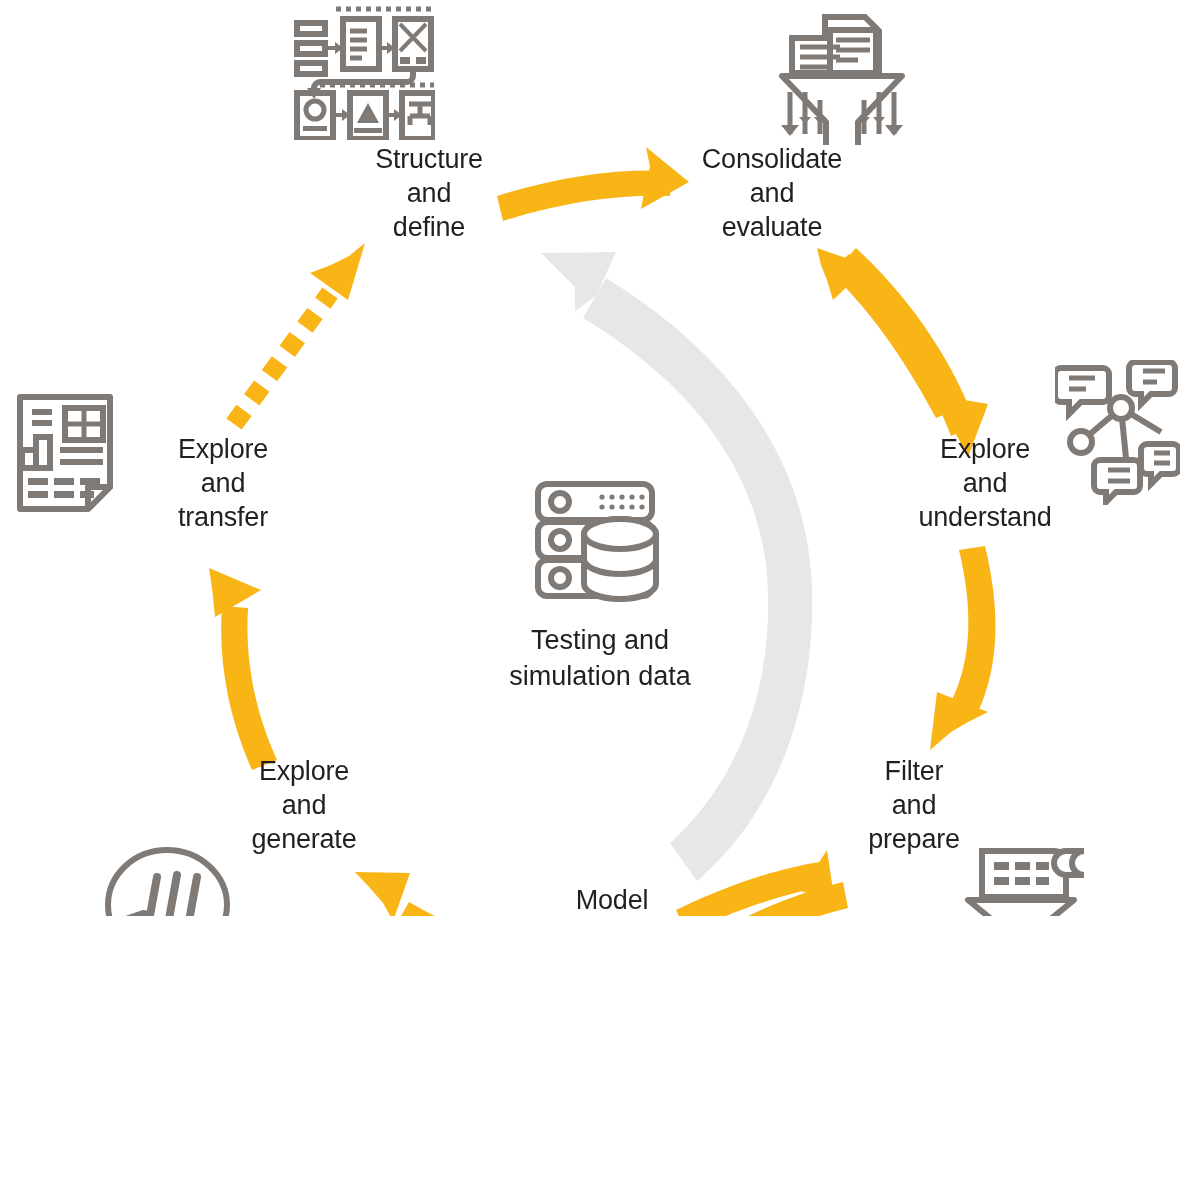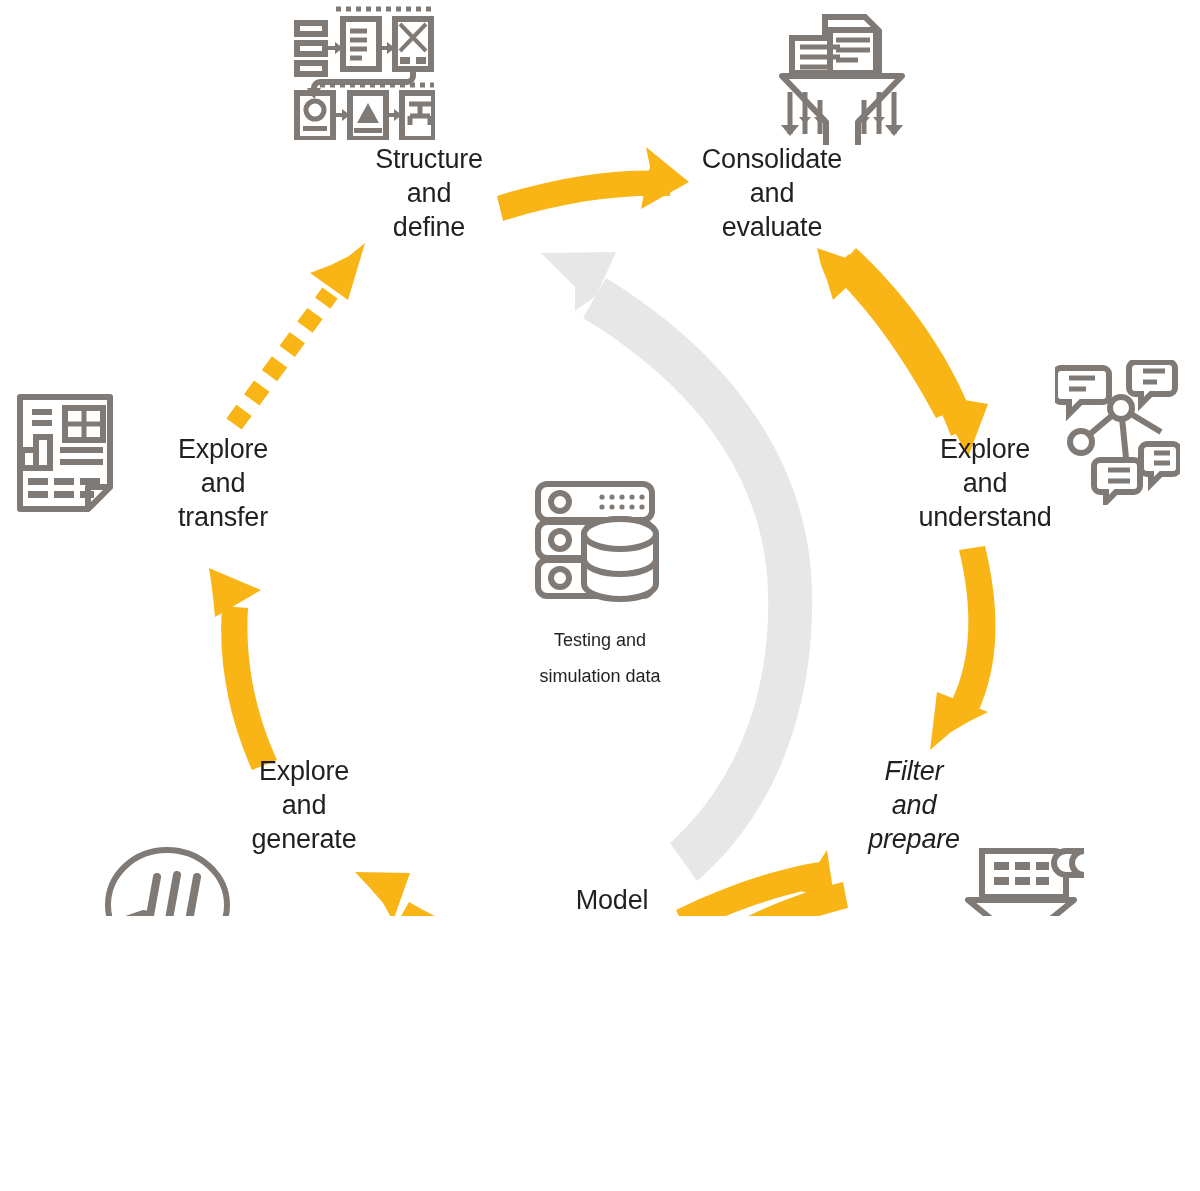--- a/index.html
+++ b/index.html
@@ -39,21 +39,21 @@
     left: 0;
     top: 0;
     width: 1200px;
     height: 1191px;
     pointer-events: none;
   }
   .center-label {
     position: absolute;
     text-align: center;
     color: #231f20;
-    font-size: 18px;
+    font-size: 27px;
     line-height: 36px;
     white-space: pre-line;
   }
 </style>
 </head>
 <body>
 
 <div id="canvas">
 
   <svg id="arrows" viewBox="0 0 1200 1191">
@@ -418,21 +418,21 @@
 define</div>
 
   <div class="label" style="left:668px; top:142px; width:208px;">Consolidate
 and
 evaluate</div>
 
   <div class="label" style="left:885px; top:432px; width:200px;">Explore
 and
 understand</div>
 
-  <div class="label" style="left:830px; top:754px; width:168px;font-style:italic;">Filter
+  <div class="label" style="left:830px; top:754px; width:168px;">Filter
 and
 prepare</div>
 
   <div class="label" style="left:528px; top:848px; width:168px;margin-top:35px;">Model
 and
 evaluate</div>
 
   <div class="label" style="left:215px; top:754px; width:178px;">Explore
 and
 generate</div>

